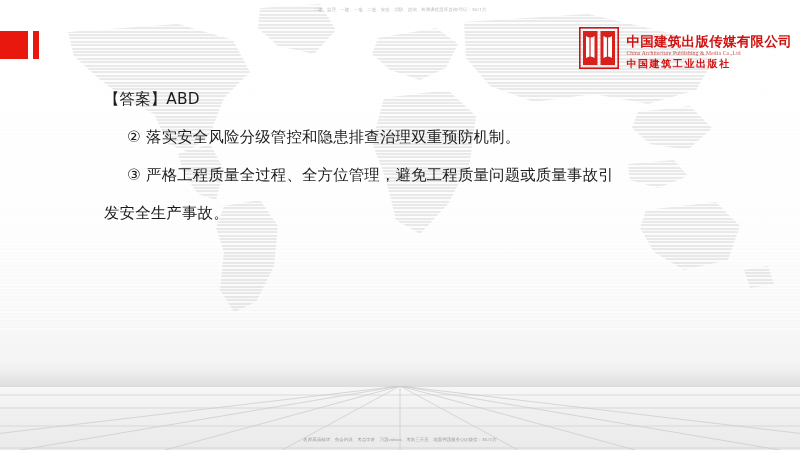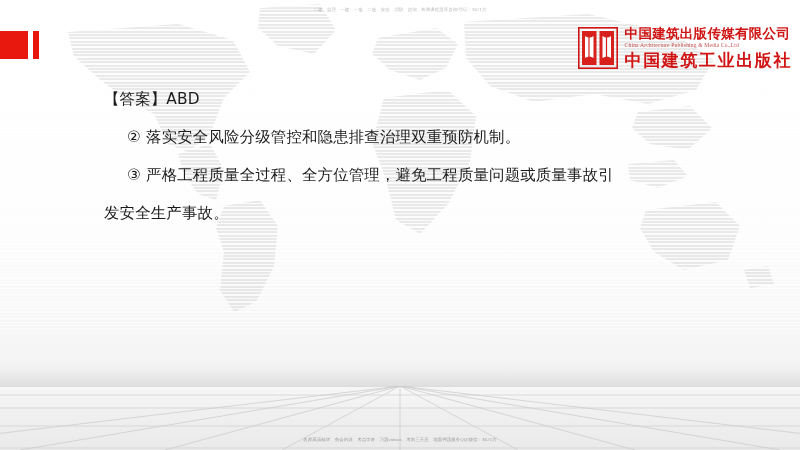--- a/index.html
+++ b/index.html
@@ -49,37 +49,37 @@
     background:#e8180f;
   }
   .red-bar {
     position:absolute; left:33px; top:31px; width:6px; height:28px;
     background:#e8180f;
   }
 
   
   .logo {
     position:absolute; right:8px; top:27px;
-    display:flex; align-items:center; gap:7px;
+    display:flex; align-items:flex-end; gap:7px;
   }
   .logo-mark { width:40px; height:42px; flex:0 0 auto; }
   .logo-text { line-height:1; }
   .logo-cn1 {
     font-family:"Liberation Serif", serif;
     font-size:13.5px; font-weight:700; color:#cf1413;
     letter-spacing:.3px; white-space:nowrap;
   }
   .logo-en {
     font-family:"Liberation Serif", serif;
     font-size:5.6px; color:#c7534f; letter-spacing:.15px;
     white-space:nowrap; margin-top:2.5px;
   }
   .logo-cn2 {
     font-family:"Liberation Serif", serif;
-    font-size:17px; font-weight:700; color:#cf1413;
+    font-size:10px; font-weight:700; color:#cf1413;
     letter-spacing:1.6px; white-space:nowrap; margin-top:2.5px;
   }
 
   
   .wm-top {
     position:absolute; left:0; top:7px; width:800px;
     text-align:center;
     font-size:4.4px; color:#b9b9b9; letter-spacing:.1px;
     white-space:nowrap;
   }

